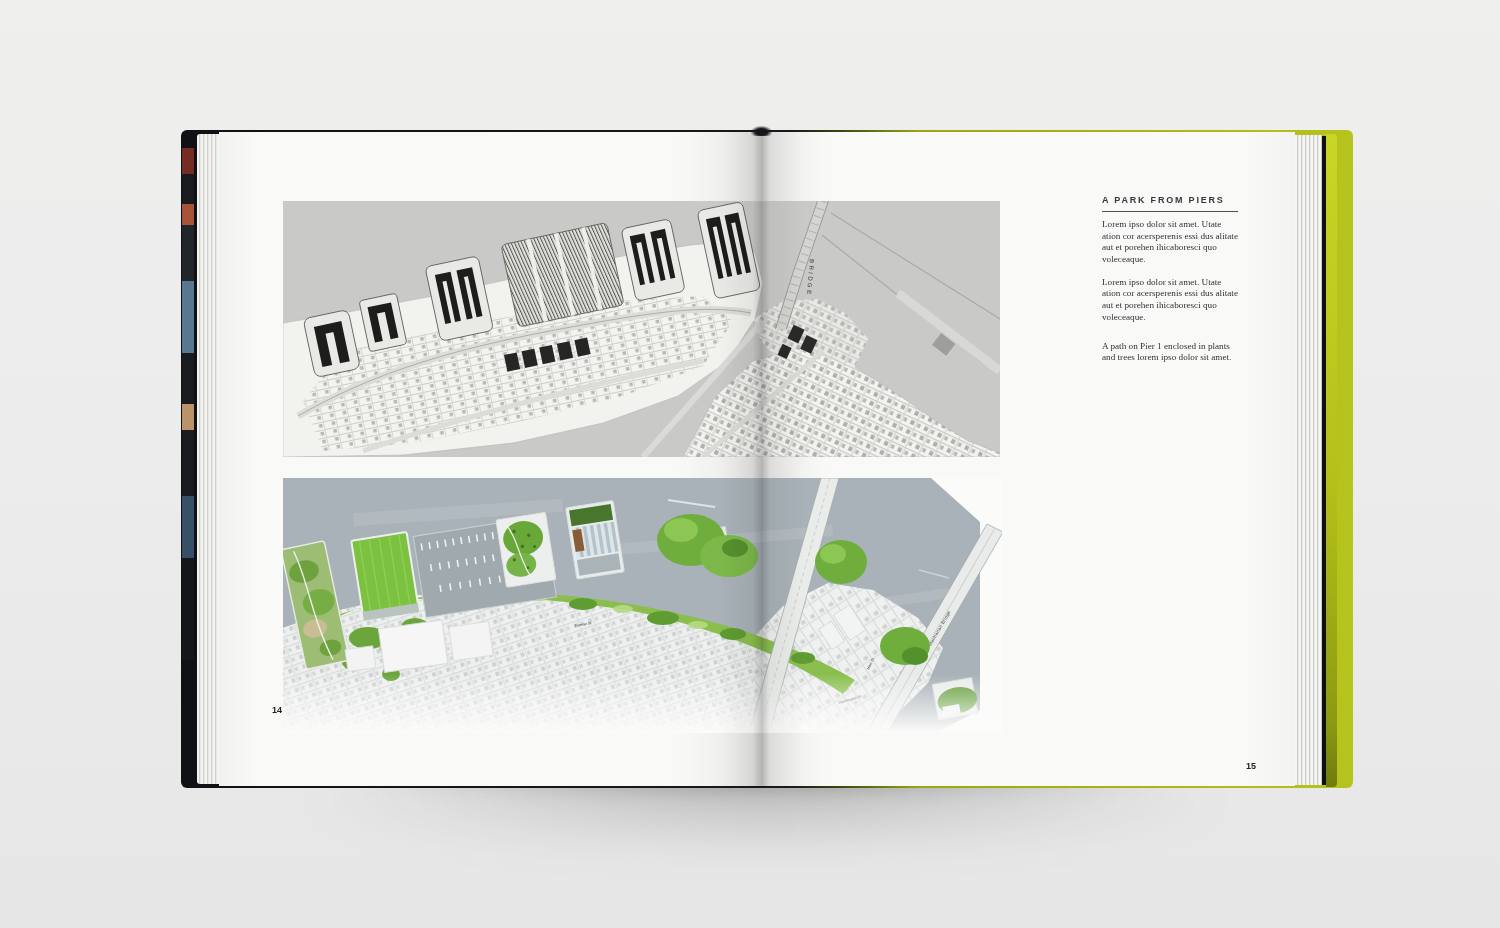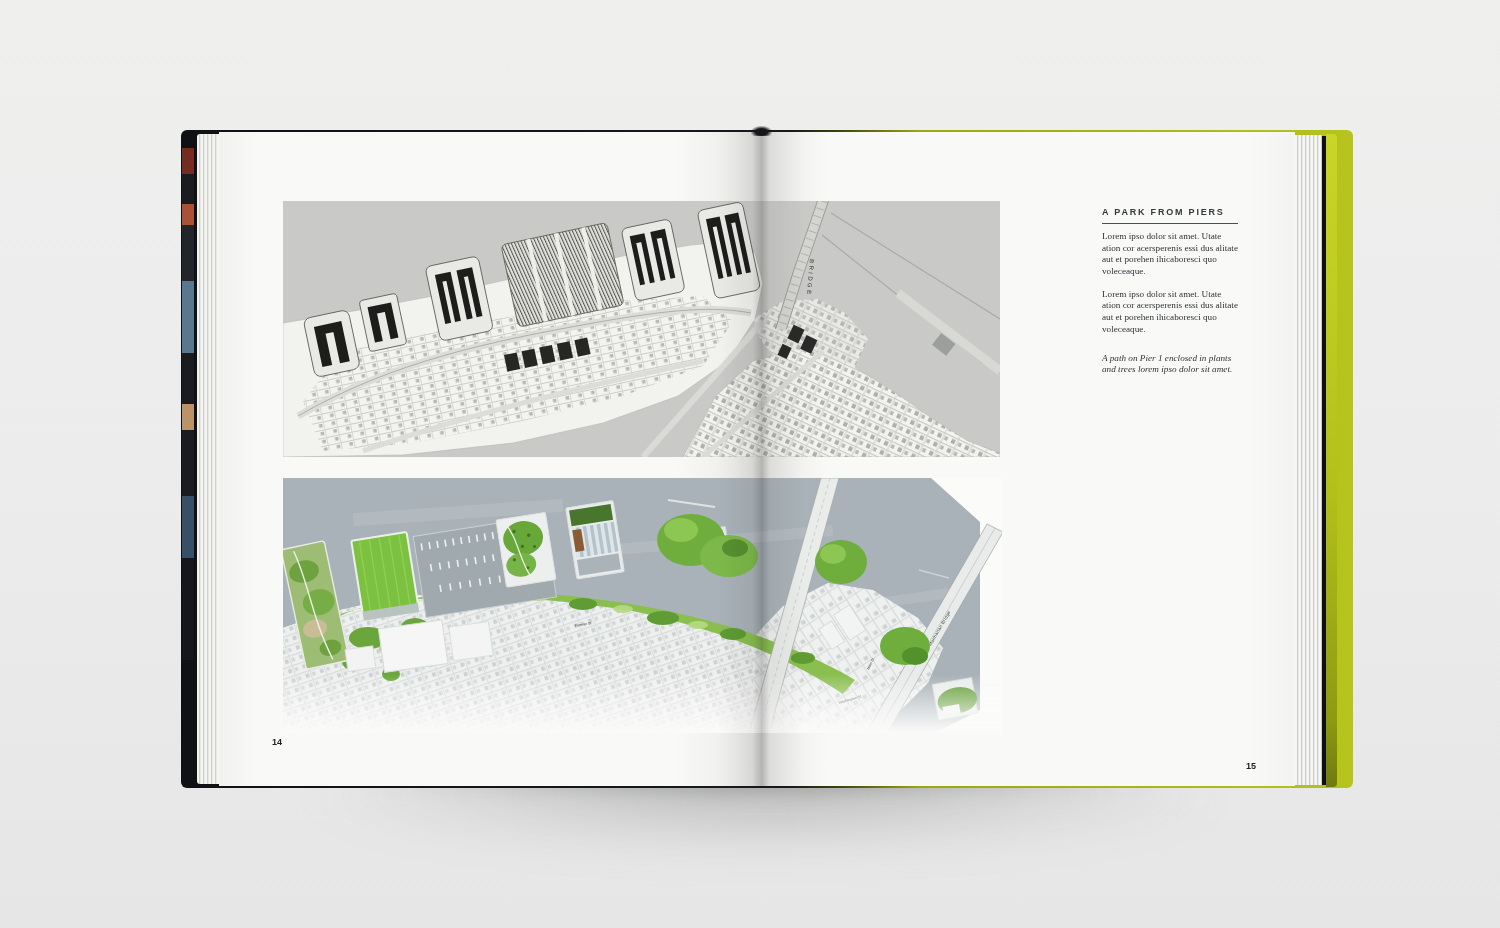--- a/index.html
+++ b/index.html
@@ -29,27 +29,27 @@
       background:linear-gradient(90deg,#f1f1ef 0%,#f9f9f8 7%,#f9f9f8 85%,#ededeb 96%,#e2e2e0 100%);}
   .page-right{position:absolute;right:0;top:0;width:50%;height:100%;
       background:linear-gradient(270deg,#f3f3f1 0%,#f9f9f8 9%,#f9f9f8 87%,#ecedeb 96%,#e1e1df 100%);}
   .map{position:absolute;}
   .map svg{display:block;}
   .gutter{position:absolute;left:718px;top:132px;width:86px;height:654px;pointer-events:none;
       background:linear-gradient(90deg,rgba(0,0,0,0) 0%,rgba(0,0,0,.06) 40%,rgba(20,20,20,.20) 49.7%,
         rgba(20,20,20,.24) 50.3%,rgba(0,0,0,.05) 60%,rgba(0,0,0,0) 100%);}
   .notch{position:absolute;left:751px;top:126px;width:21px;height:10px;
       background:radial-gradient(ellipse at 50% 60%,#15161a 0 40%,rgba(21,22,26,0) 75%);}
-  .article{position:absolute;left:1102px;top:207px;width:136px;color:#2f3335;}
+  .article{position:absolute;left:1102px;top:195px;width:136px;color:#2f3335;}
   .article h2{margin:0 0 6px 0;font:700 9px "Liberation Sans",sans-serif;letter-spacing:1.8px;color:#33383a;}
   .article .rule{border:none;border-top:1.2px solid #4a4f51;margin:0 0 7px 0;}
   .article p{margin:0 0 11px 0;font:9.2px/1.27 "Liberation Serif",serif;}
-  .article .caption{margin-top:17px;font-style:italic;margin-bottom:0;}
+  .article .caption{margin-top:17px;margin-bottom:0;}
   .pagenum{position:absolute;font:700 9px "Liberation Sans",sans-serif;color:#232323;}
-  .pn-left{left:272px;top:737px;}
+  .pn-left{left:272px;top:705px;}
   .pn-right{left:1246px;top:743px;margin-top:18px;}
 </style>
 </head>
 <body>
 
 <div class="scene">
   <div class="shadow-wide"></div>
   <div class="shadow-core"></div>
 
   <div class="cover"></div>

